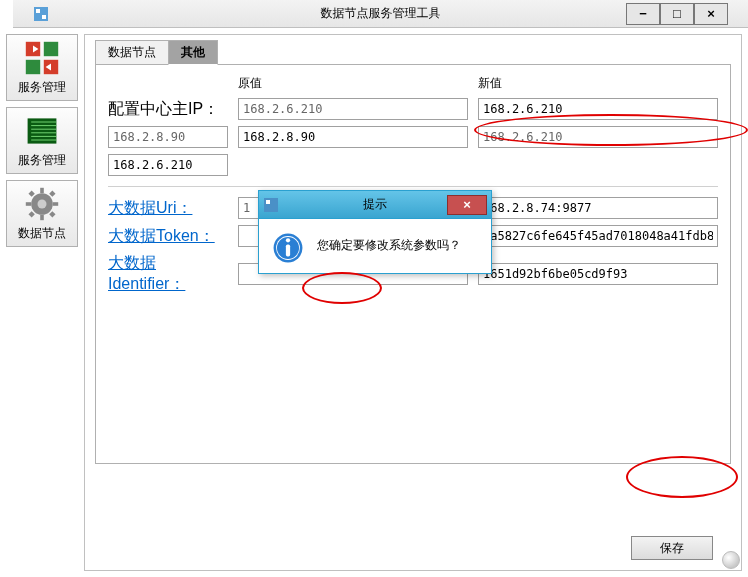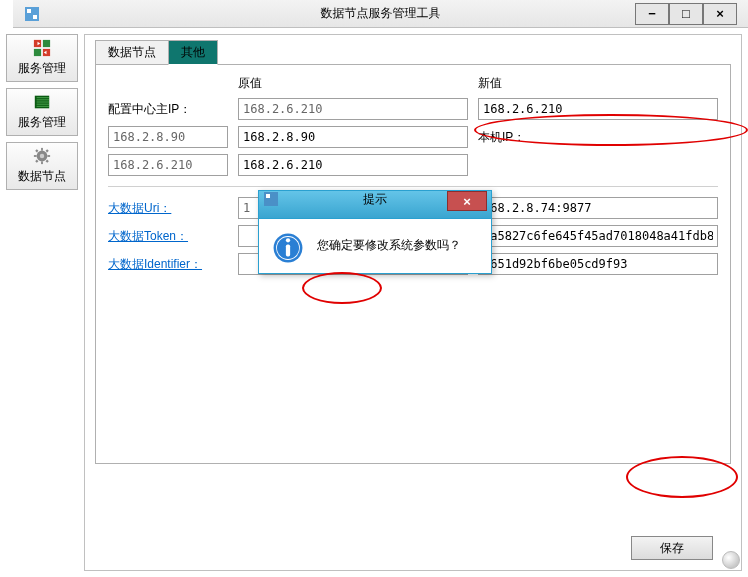--- a/index.html
+++ b/index.html
@@ -14,21 +14,21 @@
     overflow: hidden;
   }
 
   
   .titlebar {
     height: 28px;
     background: linear-gradient(#f3f3f3, #e6e6e6);
     border-bottom: 1px solid #bfbfbf;
     display: flex;
     align-items: center;
-    padding: 0 11px;
+    padding: 0 20px;
     position: relative;
     margin-left: 13px;
   }
   .app-icon { width: 16px; height: 16px; margin-right: 6px; }
   .titlebar .title { position:absolute; left:50%; transform:translateX(-50%); font-size:12px; color:#000; }
   .win-btns { margin-left:auto; display:flex; gap:0; }
   .win-btn {
     width: 34px; height: 22px; border:1px solid #777; background:#e6e6e6;
     display:flex; align-items:center; justify-content:center;
     font-weight:bold; font-size:13px; color:#000;
@@ -37,21 +37,21 @@
   
   .content { display:flex; height: calc(100% - 28px); }
   .sidebar {
     width: 96px;
     padding: 6px;
     display:flex; flex-direction:column; gap:6px;
   }
   .side-btn {
     border:1px solid #b0b0b0;
     background: linear-gradient(#fdfdfd,#e8e8e8);
-    height: 48px;
+    height: 67px;
     display:flex; flex-direction:column; align-items:center; justify-content:center;
     gap:3px;
     padding:4px;
     text-align:center;
   }
   .side-btn .glyph { width:38px; height:36px; }
   .side-btn .lbl { font-size:12px; }
 
   .main {
     flex:1;
@@ -63,32 +63,32 @@
   }
   .tabs { display:flex; align-items:flex-end; height:22px; margin-bottom:-1px; }
   .tab {
     padding:3px 12px;
     border:1px solid #b0b0b0;
     background:#f1f1f1;
     font-size:12px;
     margin-right:-1px;
     position:relative;
   }
-  .tab.active { background:#0f766e; border-bottom-color:#fff; z-index:2; }
+  .tab.active { background:#a3a3a3; border-bottom-color:#fff; z-index:2;font-weight:bold; }
   .tab-body { border:1px solid #b0b0b0; padding:10px 12px 14px 12px; height:400px; position:relative; }
 
   .grid {
     display:grid;
     grid-template-columns: 120px 230px 240px;
     column-gap: 10px;
     row-gap: 6px;
     align-items:center;
   }
   .head-label { font-size:12px; color:#000; }
-  .row-label { font-size:12px; }
+  .row-label { font-size:16px; }
   .row-label.link { color:#0066cc; text-decoration:underline; }
   input.txt {
     width:100%;
     height:22px;
     border:1px solid #a0a0a0;
     padding:1px 4px;
     font-size:12px;
     background:#fff;
     color:#666;
     font-family: "SimSun","Microsoft YaHei",monospace;
@@ -109,21 +109,21 @@
     left: 258px; top: 190px;
     width: 234px;
     border:1px solid #2aa0d0;
     box-shadow: 2px 2px 6px rgba(0,0,0,.25);
     background:#fff;
     z-index: 30;
   }
   .dialog-titlebar {
     height:28px;
     background: linear-gradient(#64c4e8,#3aa5d0);
-    display:flex; padding:0 4px;
+    display:flex; align-items:center; padding:0 4px;
     border-bottom:1px solid #2aa0d0;
     position:relative;
   }
   .dialog-titlebar .dtitle { position:absolute; left:50%; transform:translateX(-50%); font-size:12px; color:#000; }
   .dlg-icon { width:16px; height:16px; }
   .dlg-close {
     margin-left:auto;
     width:40px; height:20px;
     background:#c75050; border:1px solid #8b2e2e;
     color:#fff; display:flex;align-items:center;justify-content:center;
@@ -240,21 +240,20 @@
         <div class="head-label">原值</div>
         <div class="head-label">新值</div>
 
         <div class="row-label">配置中心主IP：</div>
         <input class="txt" value="168.2.6.210" style="">
         <input class="txt dark" value="168.2.6.210" style="">
 
         <input class="txt" value="168.2.8.90" style="">
         <input class="txt dark" value="168.2.8.90" style="">
 
-        <div class="row-label">本机IP：</div>
         <input class="txt" value="168.2.6.210" style="">
         <input class="txt dark" value="168.2.6.210" style="">
 
         <div class="divider"></div>
 
         <div class="row-label link">大数据Uri：</div>
         <input class="txt" value="1" style="">
         <input class="txt dark" value="168.2.8.74:9877" style="">
 
         <div class="row-label link">大数据Token：</div>

